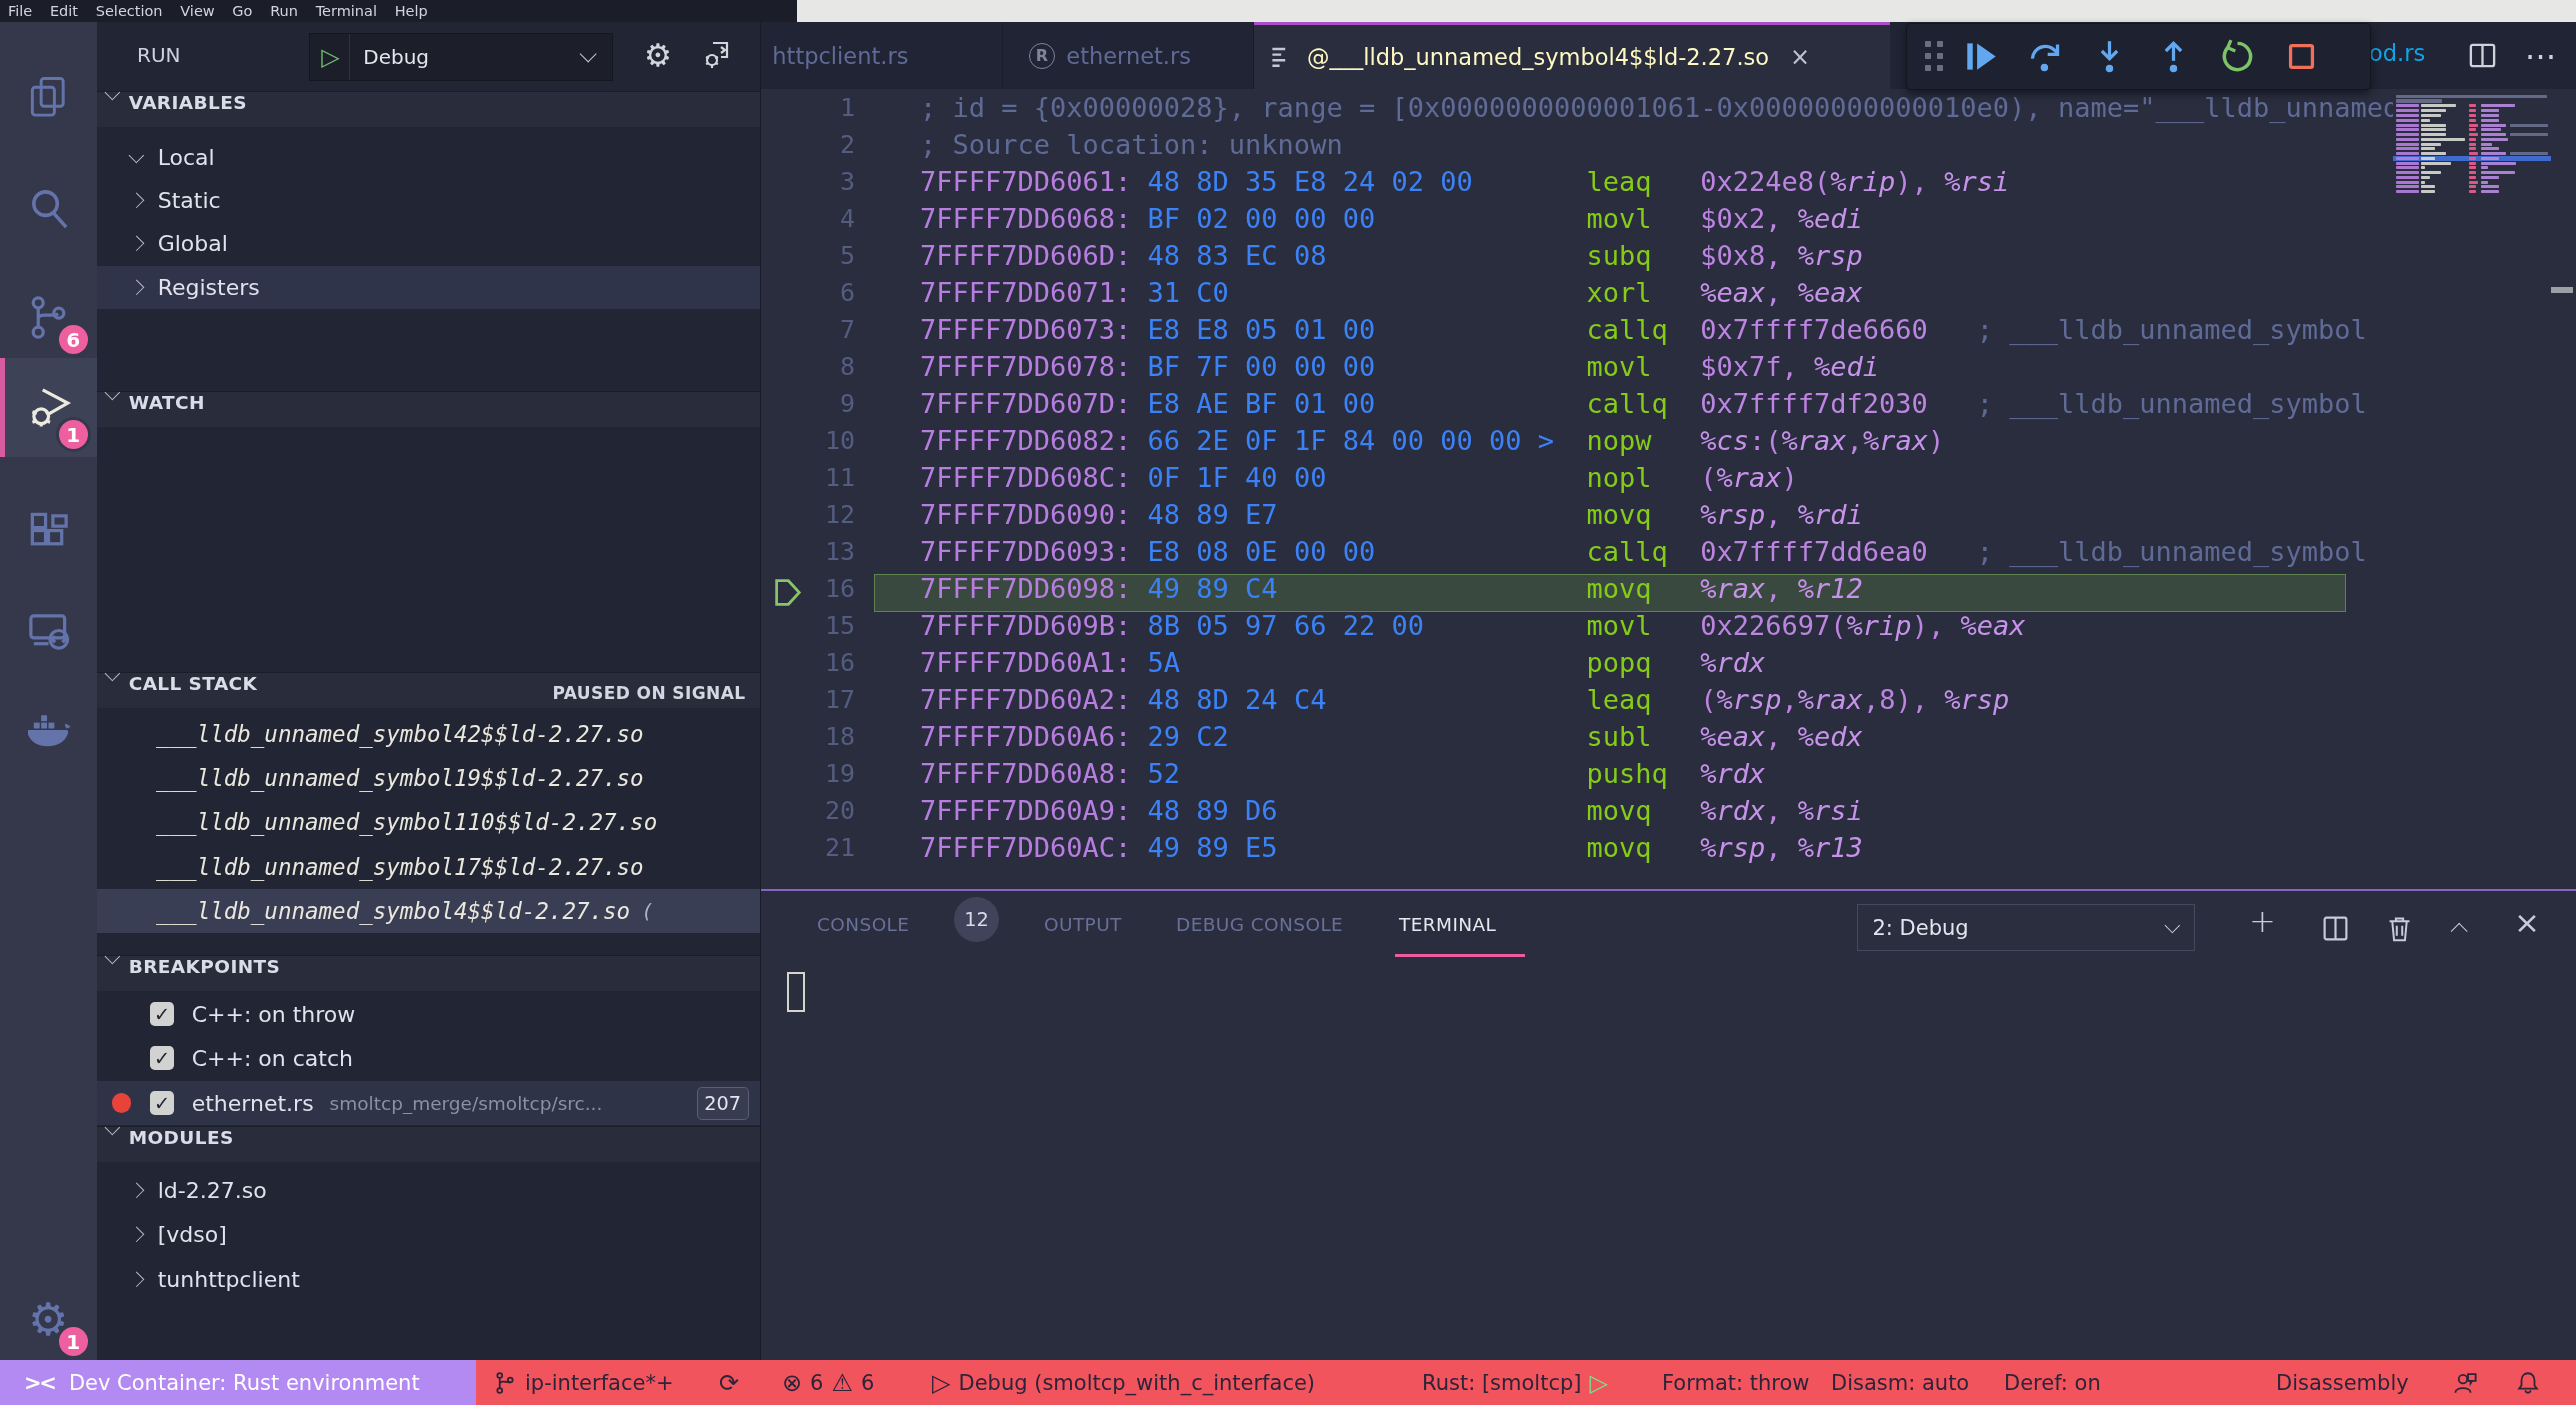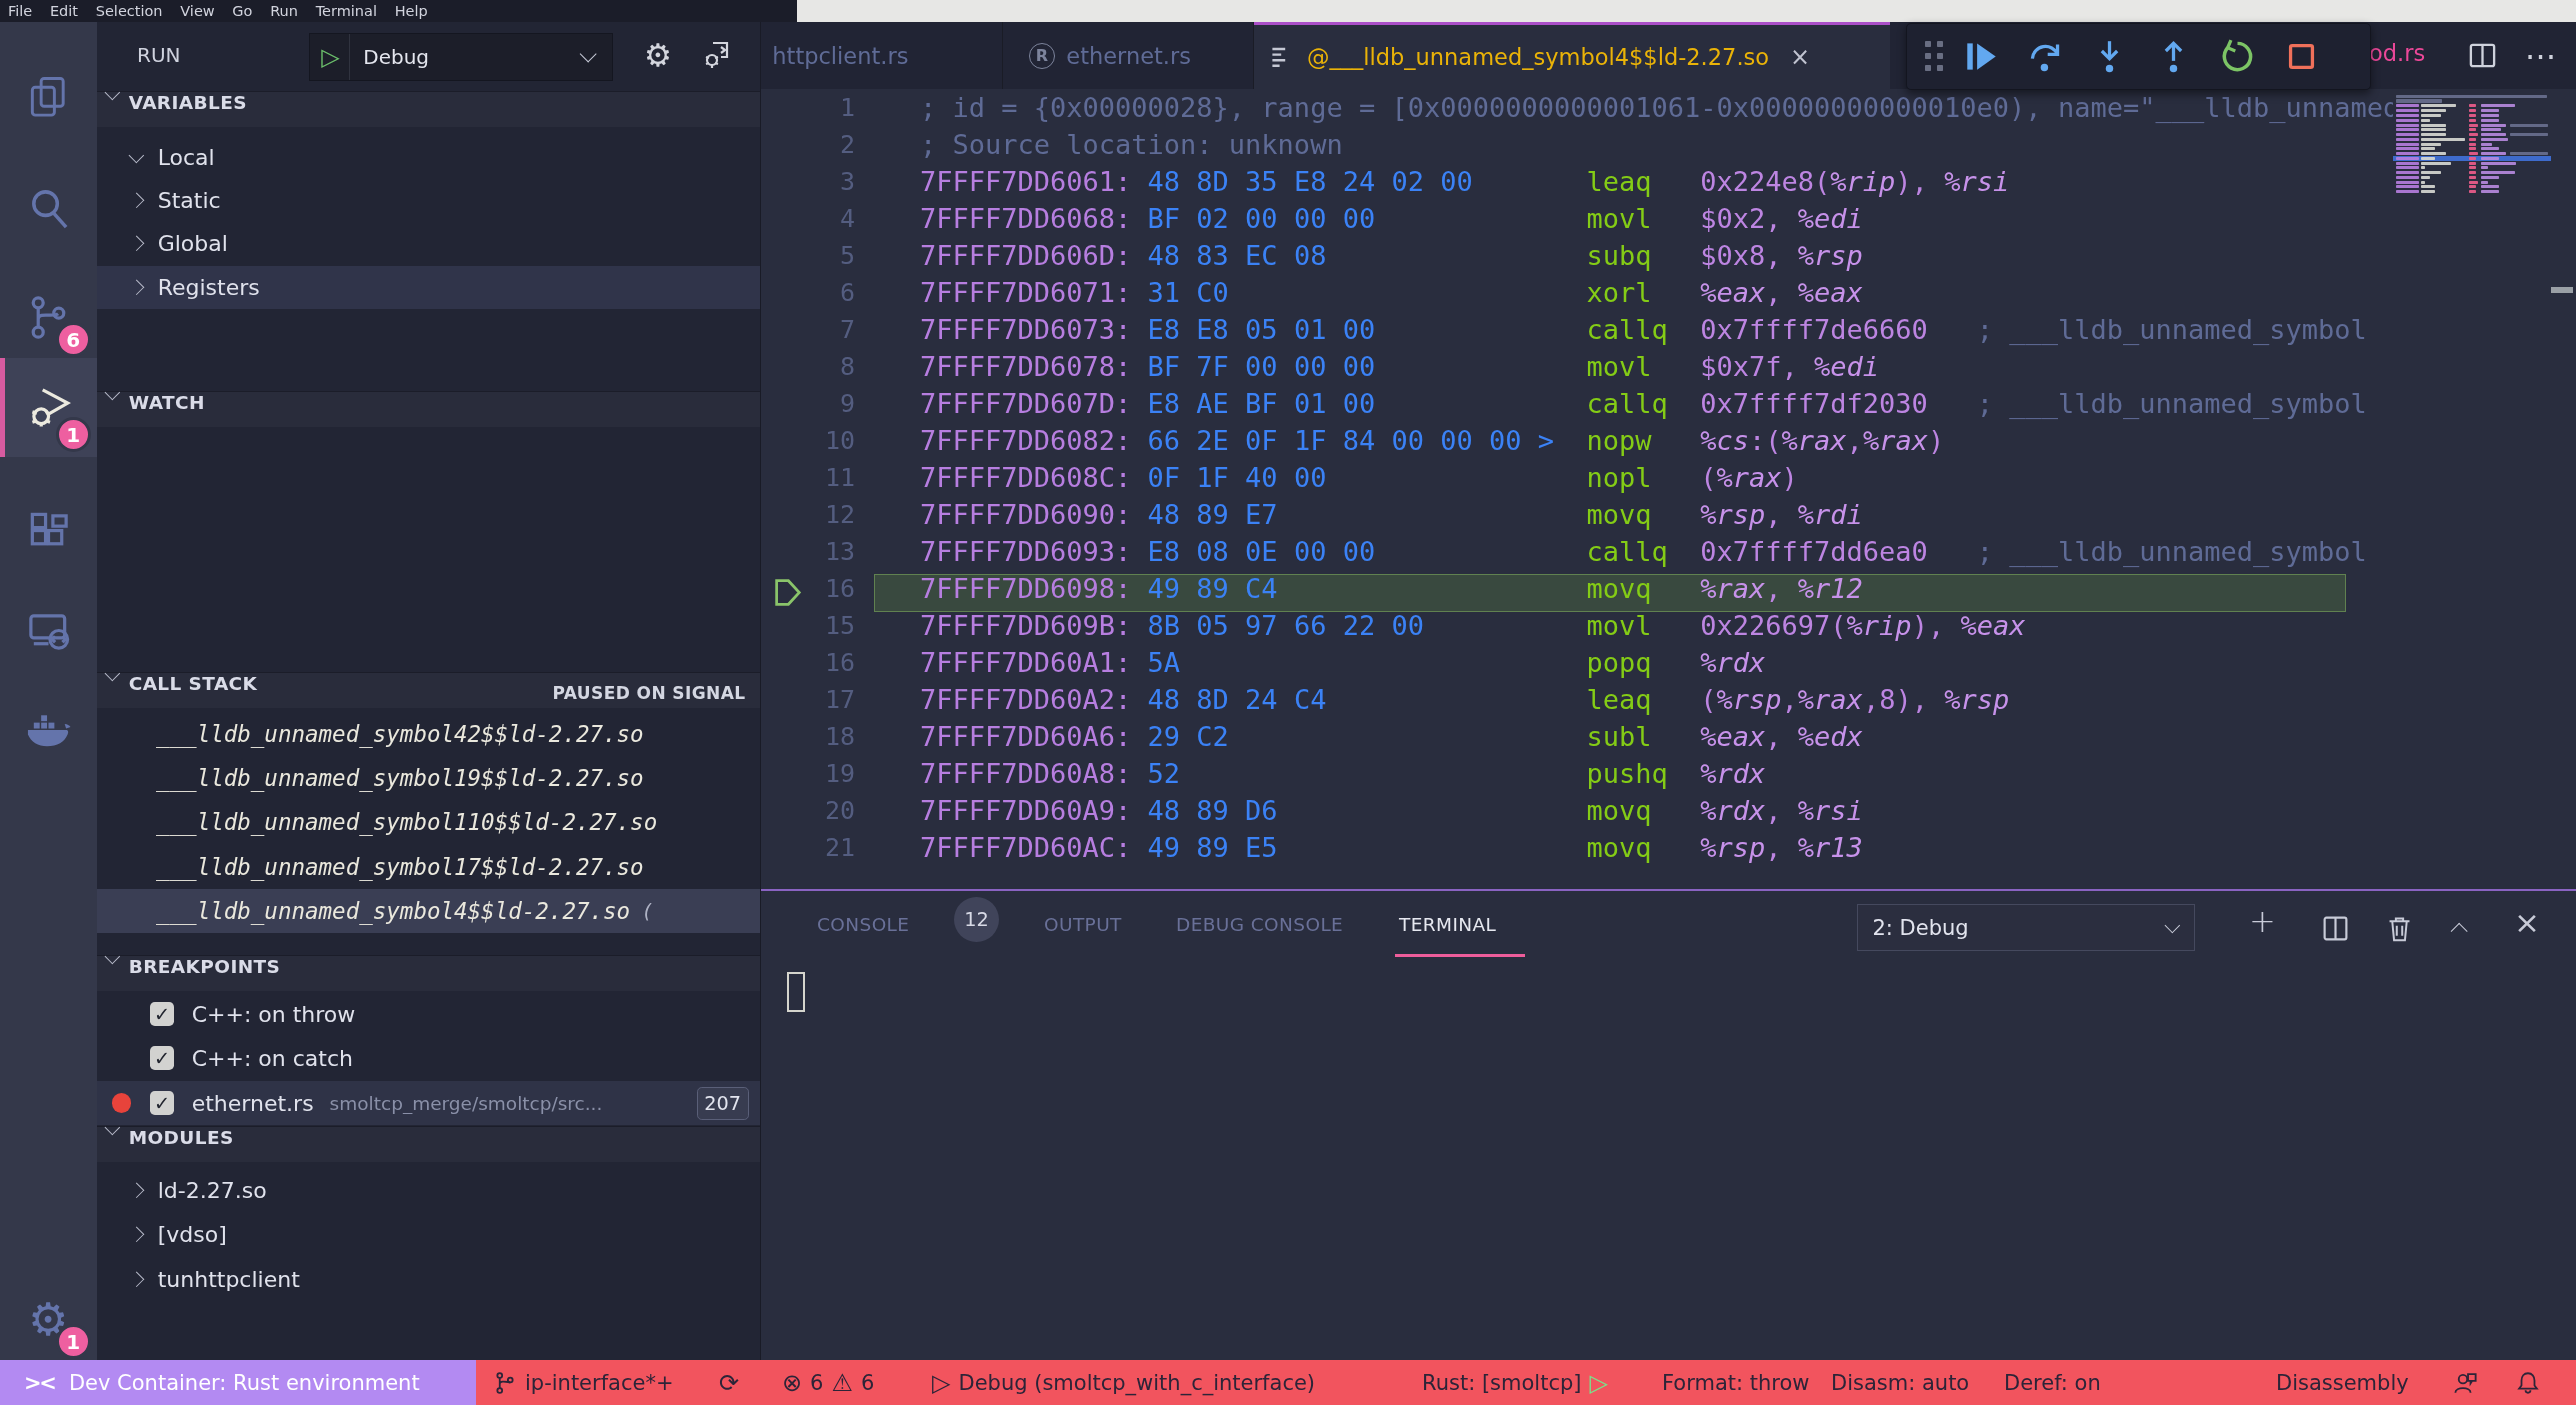--- a/index.html
+++ b/index.html
@@ -51,26 +51,26 @@
   .bp-dot{position:absolute;left:14.5px;width:19.3px;height:19.3px;border-radius:50%;background:#e8433b}
   .bp-row.file .checkbox{margin-left:53px}
   .bp-path{font-size:18.5px;color:#8a90a8;margin-left:16px;flex:1;overflow:hidden;white-space:nowrap}
   .bp-line-badge{margin-right:11.3px;min-width:50px;height:31px;border:1.6px solid #5a5f78;border-radius:4.8px;background:#383c50;
                  color:#e2e4ee;font-size:19.3px;display:flex;align-items:center;justify-content:center}
   
   #tabbar{left:761px;top:22px;width:1815px;height:67px;background:#212434}
   .tab{position:absolute;top:0;height:67px;background:#212434;border-right:1.6px solid #1a1c26;display:flex;align-items:center;box-sizing:border-box}
   .tab .t-label{font-size:22.5px;color:#5f6b96;white-space:nowrap}
   .tab.active{background:#292d3e;border-top:3.2px solid #ab4fc8;border-right:none}
-  .tab.active .t-label{color:#eab308}
+  .tab.active .t-label{color:#fef9c3}
   .rust-icon{width:24px;height:24px;border-radius:50%;border:1.6px solid #7d849c;color:#7d849c;font-size:16px;font-weight:bold;
              display:flex;align-items:center;justify-content:center;margin-right:11.3px}
   .tab-close{font-size:24px;color:#c0c3d0;margin-left:21px}
   #tab-actions{position:absolute;right:17.7px;top:0;height:67px;display:flex;align-items:center;gap:27px;color:#cfd2dc}
-  #ghost-tab-label{position:absolute;left:1608px;top:17.7px;font-size:22.5px;color:#ec4899}
+  #ghost-tab-label{position:absolute;left:1608px;top:17.7px;font-size:22.5px;color:#0ea5e9}
   #editor{left:761px;top:89px;width:1815px;height:800px;background:#292d3e;overflow:hidden}
   #gutter{position:absolute;left:0;top:0;width:94px;text-align:right;font-family:"DejaVu Sans Mono",monospace;
           font-size:25px;line-height:37px;color:#545d80;z-index:2}
   #cur-line{position:absolute;left:113px;top:485px;width:1472px;height:38px;background:rgba(96,140,66,.30);
             border:0.8px solid rgba(130,175,95,.55);box-sizing:border-box;z-index:0}
   #ip-arrow{position:absolute;left:11.3px;top:489px;z-index:2}
   #code{position:absolute;left:159px;top:0;width:1473px;overflow:hidden;z-index:1;
         font-family:"DejaVu Sans Mono",monospace;font-size:27px;line-height:37px;white-space:pre}
   .cl{height:37px}
   .a{color:#b77ee0}.b{color:#3b82f6}.m{color:#84cc16}.o{color:#bd85e2}.r{color:#c792ea;font-style:italic}.c{color:#5f6b96}

